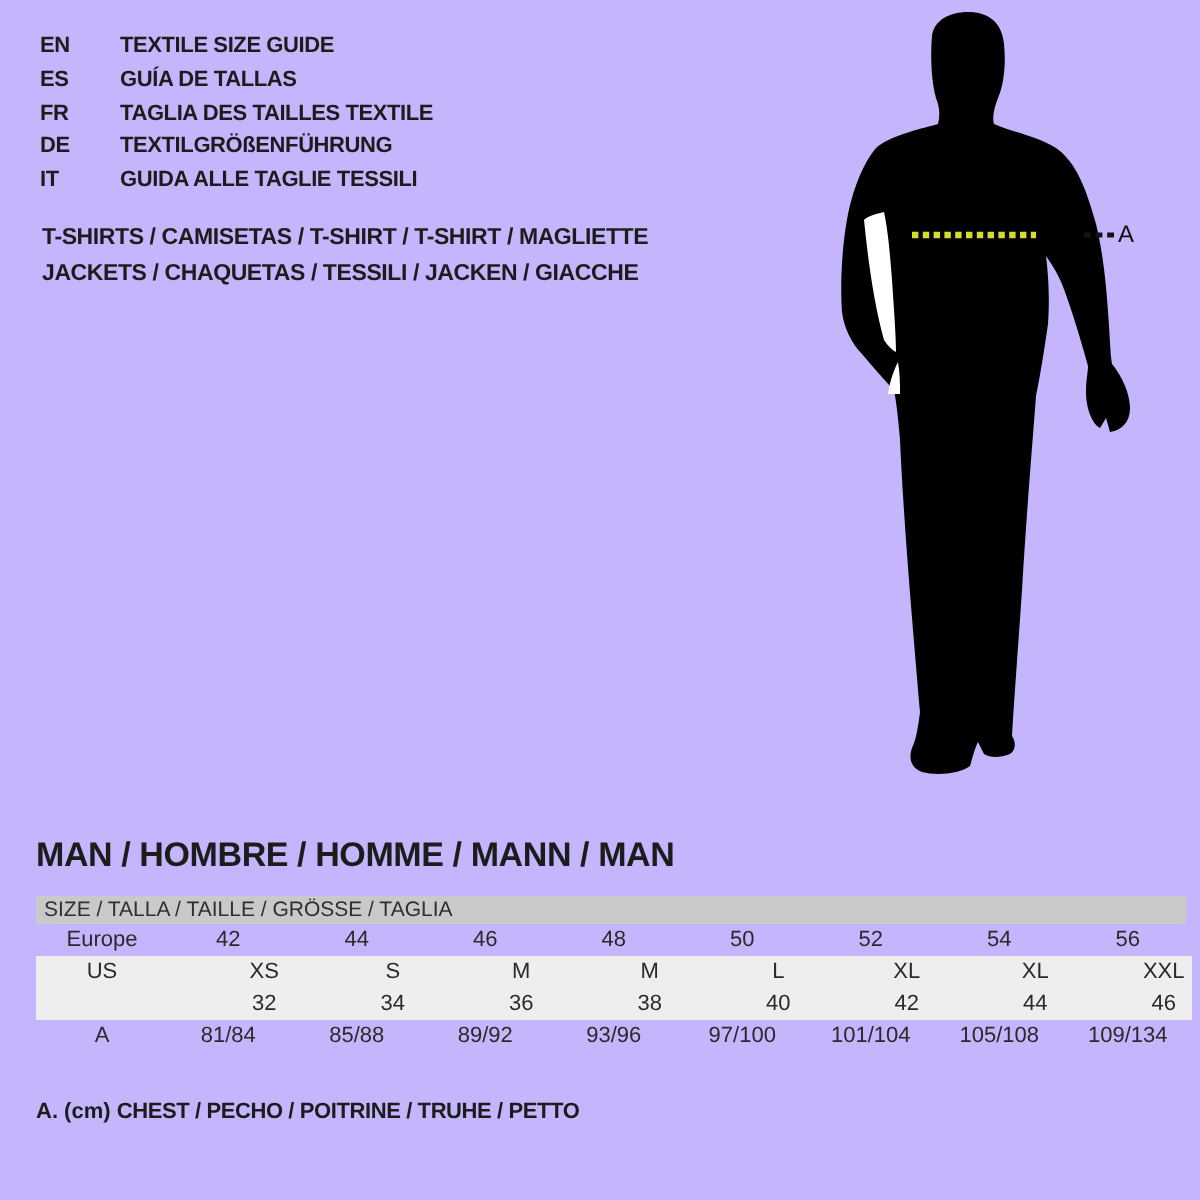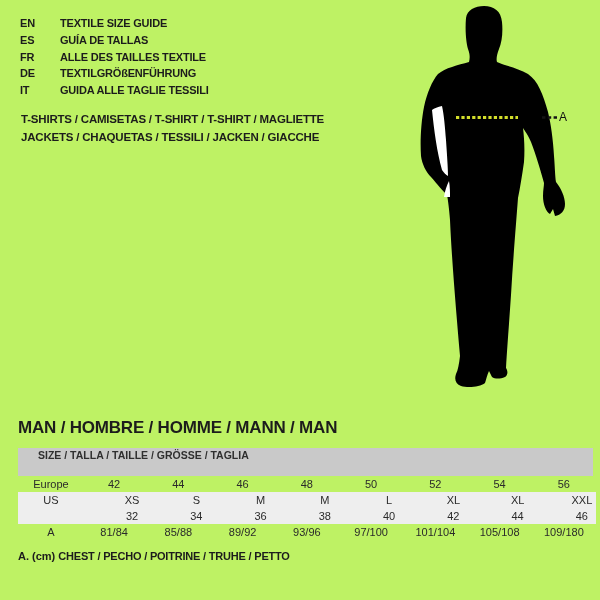--- a/index.html
+++ b/index.html
@@ -1,34 +1,34 @@
 <!DOCTYPE html>
 <html><head>
 <meta charset="utf-8">
 <style>
   html,body{margin:0;padding:0;background:#fff;}
   .stage{
-    position:relative;width:600px;height:600px;background:#bef264;overflow:hidden;
+    position:relative;width:600px;height:600px;background:#c4b5fd;overflow:hidden;
     font-family:"Liberation Sans", sans-serif;color:#1c1c1c;
   }
   
   .lang-block{position:absolute;left:20px;top:15px;}
   .lang-row{height:16.8px;line-height:16.8px;font-size:11px;font-weight:700;letter-spacing:-0.2px;white-space:nowrap;}
   .lang-code{display:inline-block;width:40px;}
   
   .cat-block{position:absolute;left:21px;top:111px;}
   .cat-line{height:17.5px;line-height:17.5px;font-size:11.5px;font-weight:700;letter-spacing:-0.2px;white-space:nowrap;}
   
   .figure-svg{position:absolute;left:400px;top:0;width:200px;height:400px;}
   .measure-label{position:absolute;left:559px;top:110px;font-size:12px;font-weight:400;color:#111;}
   
   .section-title{position:absolute;left:18px;top:421px;height:14px;line-height:14px;font-size:17px;font-weight:700;letter-spacing:-0.2px;white-space:nowrap;}
   
   .size-table{position:absolute;left:18px;top:448px;width:578px;}
-  .thead{width:575px;height:28px;line-height:14px;background:#c9c9c9;font-size:10.5px;font-weight:700;color:#2f2f2f;padding-left:20px;box-sizing:border-box;white-space:nowrap;}
+  .thead{width:575px;height:14px;line-height:14px;background:#c9c9c9;font-size:10.5px;font-weight:400;color:#2f2f2f;padding-left:4px;box-sizing:border-box;white-space:nowrap;}
   .trow{display:flex;height:16px;align-items:center;font-size:11px;color:#2a2a2a;}
   .trow.alt{background:#eeeeee;gap:36px;}
   .tlabel{width:64px;padding-left:2px;box-sizing:border-box;text-align:center;}
   .tcell{flex:1;text-align:center;}
   
   .footnote{position:absolute;left:18px;top:549px;height:14px;line-height:14px;font-size:11px;white-space:nowrap;}
   .footnote .fn-prefix{font-weight:700;}
   .footnote .fn-text{font-weight:700;letter-spacing:-0.2px;}
 </style>
 </head>
@@ -37,21 +37,21 @@
 <div class="stage">
 
   <div class="lang-block">
     <div class="lang-row">
       <span class="lang-code">EN</span><span>TEXTILE SIZE GUIDE</span>
     </div>
     <div class="lang-row">
       <span class="lang-code">ES</span><span>GUÍA DE TALLAS</span>
     </div>
     <div class="lang-row">
-      <span class="lang-code">FR</span><span>ALLE DES TAILLES TEXTILE</span>
+      <span class="lang-code">FR</span><span>TAGLIA DES TAILLES TEXTILE</span>
     </div>
     <div class="lang-row">
       <span class="lang-code">DE</span><span>TEXTILGRÖßENFÜHRUNG</span>
     </div>
     <div class="lang-row">
       <span class="lang-code">IT</span><span>GUIDA ALLE TAGLIE TESSILI</span>
     </div>
   </div>
 
   <div class="cat-block">
@@ -155,21 +155,21 @@
 
     <div class="trow">
       <span class="tlabel">A</span>
       <span class="tcell">81/84</span>
       <span class="tcell">85/88</span>
       <span class="tcell">89/92</span>
       <span class="tcell">93/96</span>
       <span class="tcell">97/100</span>
       <span class="tcell">101/104</span>
       <span class="tcell">105/108</span>
-      <span class="tcell">109/180</span>
+      <span class="tcell">109/134</span>
     </div>
   </div>
 
   <div class="footnote">
     <span class="fn-prefix">A. (cm) </span><span class="fn-text">CHEST / PECHO / POITRINE / TRUHE / PETTO</span>
   </div>
 
 </div>
 
 </body></html>

